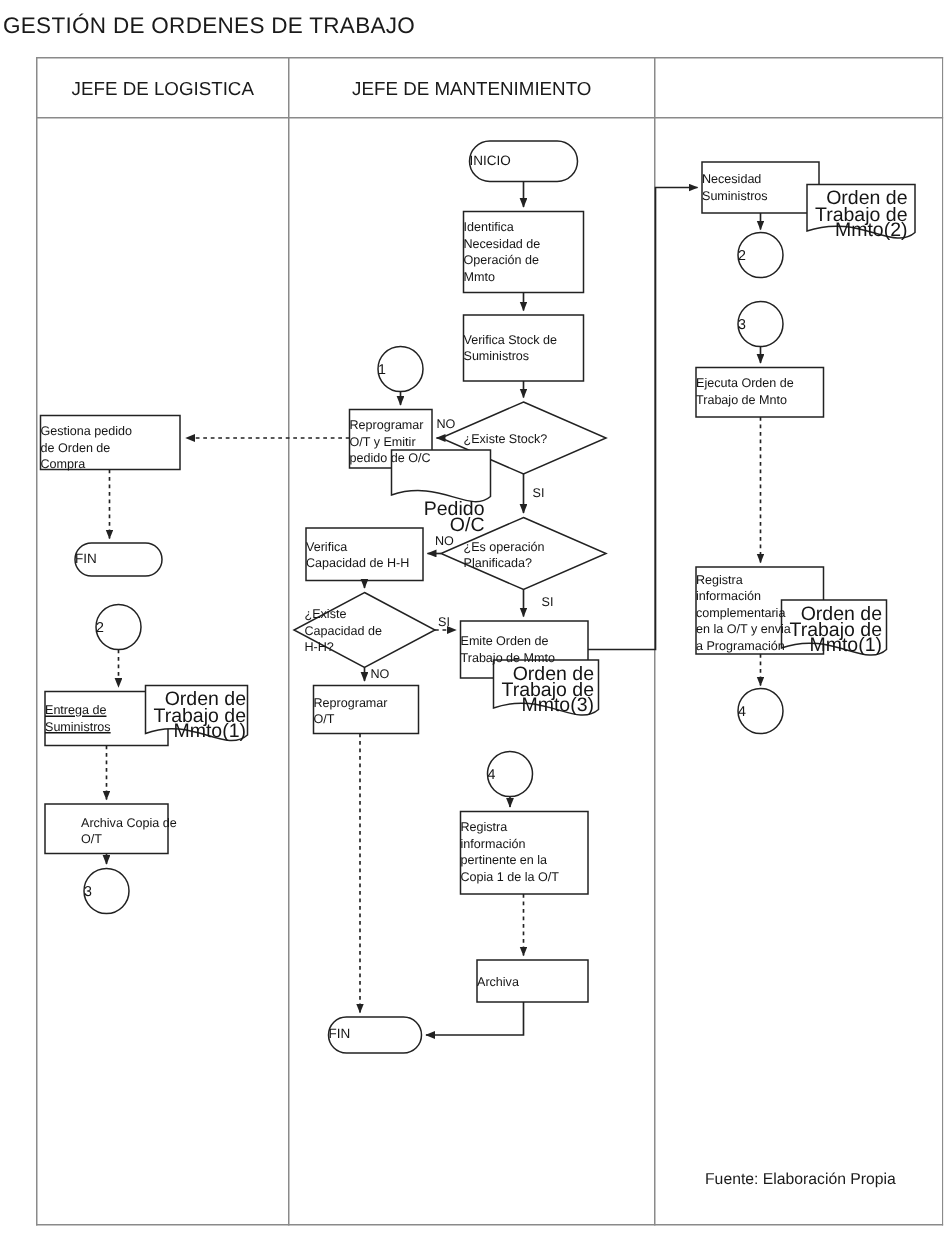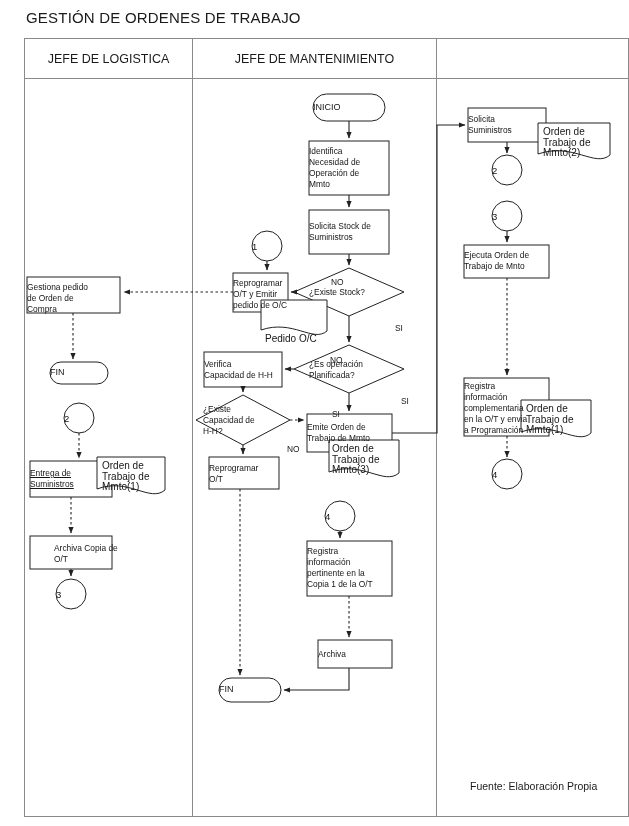--- a/index.html
+++ b/index.html
@@ -27,21 +27,20 @@
     height: 26px;
   }
   #title-text {
     position: absolute;
     left: 2px;
     top: 3px;
     font-size: 15px;
     letter-spacing: 0.2px;
     white-space: nowrap;
     color: #1a1a1a;
-    margin-left: 24px;
   }
   
   .frame-line {
     position: absolute;
     background: #8a8a8a;
   }
   .v-line { width: 1px; }
   .h-line { height: 1px; }
 
   
@@ -71,26 +70,25 @@
     pointer-events: none;
     white-space: pre-line;
   }
   .term-label { font-size: 9px; }
   .conn-label { font-size: 9.5px; }
   .edge-label {
     position: absolute;
     font-size: 8.4px;
     color: #151515;
     pointer-events: none;
-    margin-left: 40px;
   }
   .doc-label {
     position: absolute;
-    text-align: left;
-    font-size: 10px;
+    text-align: right;
+    font-size: 13px;
     color: #151515;
     line-height: 10.5px;
     pointer-events: none;
     white-space: pre-line;
   }
   #footer-note {
     position: absolute;
     left: 470px;
     top: 780px;
     font-size: 10.5px;
@@ -222,21 +220,21 @@
       <path d="M507,278 L507,375" stroke-dasharray="2.5,2.5"></path>
       <path d="M507,436 L507,457" stroke-dasharray="2.5,2.5"></path>
     </g>
   </svg>
 
   <div class="node-label term-label" style="left:313px; top:102px; width:72px;">INICIO</div>
   <div class="node-label" style="left:309px; top:146px; width:80px;">Identifica
 Necesidad de
 Operación de
 Mmto</div>
-  <div class="node-label" style="left:309px; top:221px; width:80px;">Solicita Stock de
+  <div class="node-label" style="left:309px; top:221px; width:80px;">Verifica Stock de
 Suministros</div>
   <div class="node-label" style="left:309px; top:287px; width:80px;">¿Existe Stock?</div>
   <div class="node-label conn-label" style="left:252px; top:241px; width:30px;">1</div>
   <div class="node-label" style="left:233px; top:278px; width:55px;">Reprogramar
 O/T y Emitir
 pedido de O/C</div>
   <div class="doc-label" style="left:265px; top:306px; width:58px;margin-top:28px;">Pedido O/C</div>
   <div class="node-label" style="left:309px; top:359px; width:80px;">¿Es operación
 Planificada?</div>
   <div class="node-label" style="left:204px; top:359px; width:78px;">Verifica
@@ -266,21 +264,21 @@
   <div class="node-label conn-label" style="left:64px; top:413px; width:30px;">2</div>
   <div class="node-label" style="left:30px; top:468px; width:82px;text-decoration:underline;">Entrega de
 Suministros</div>
   <div class="doc-label" style="left:102px; top:461px; width:62px;">Orden de
 Trabajo de
 Mmto(1)</div>
   <div class="node-label" style="left:30px; top:543px; width:82px;padding-left:24px;">Archiva Copia de
 O/T</div>
   <div class="node-label conn-label" style="left:56px; top:589px; width:30px;">3</div>
 
-  <div class="node-label" style="left:468px; top:114px; width:78px;">Solicita
+  <div class="node-label" style="left:468px; top:114px; width:78px;">Necesidad
 Suministros</div>
   <div class="doc-label" style="left:543px; top:127px; width:62px;">Orden de
 Trabajo de
 Mmto(2)</div>
   <div class="node-label conn-label" style="left:492px; top:165px; width:30px;">2</div>
   <div class="node-label conn-label" style="left:492px; top:211px; width:30px;">3</div>
   <div class="node-label" style="left:464px; top:250px; width:85px;">Ejecuta Orden de
 Trabajo de Mnto</div>
   <div class="node-label" style="left:464px; top:381px; width:85px;">Registra
 información

